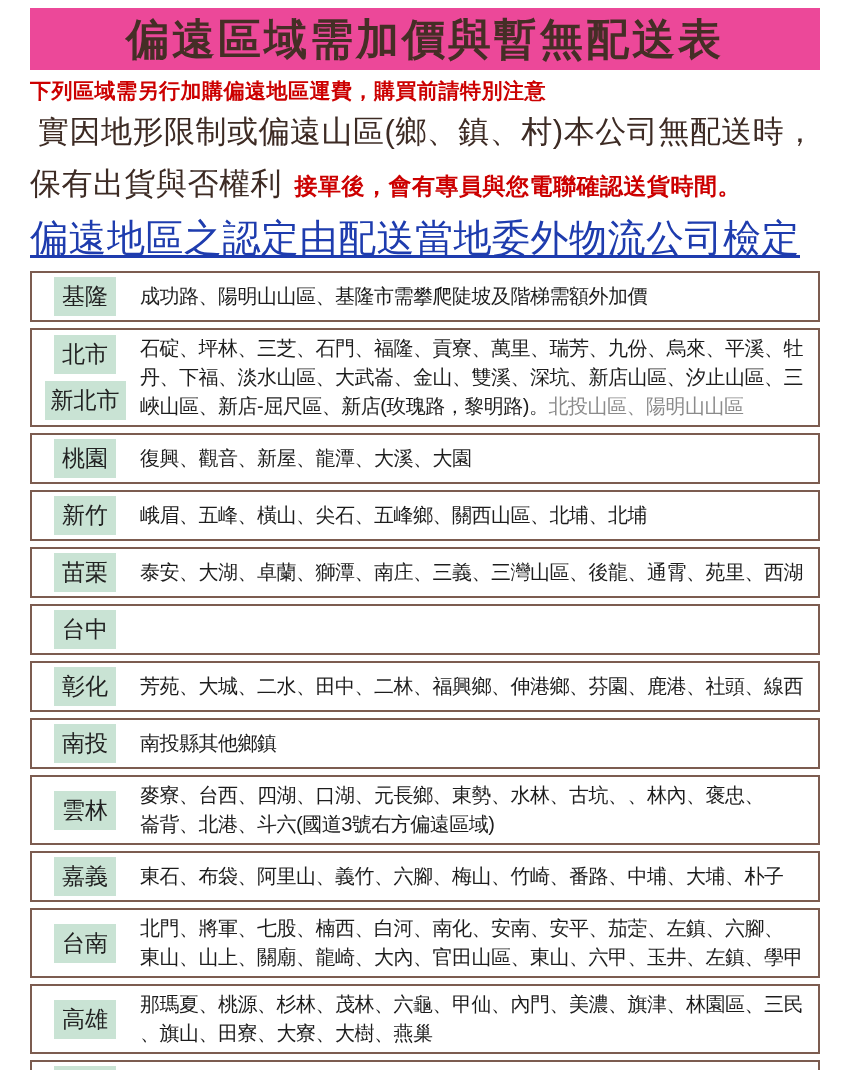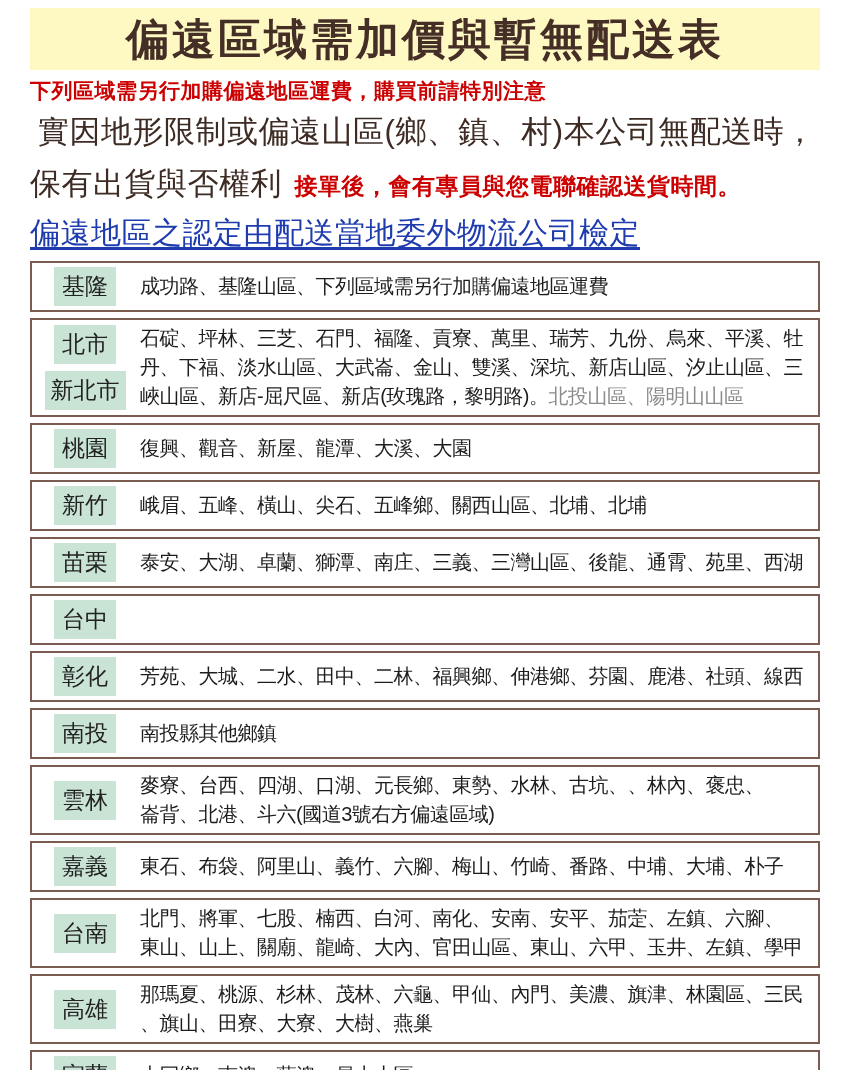--- a/index.html
+++ b/index.html
@@ -10,21 +10,21 @@
     font-family: "Liberation Sans", "DejaVu Sans", sans-serif;
   }
   .page {
     width: 850px;
     height: 1070px;
     box-sizing: border-box;
     padding: 8px 30px 0 30px;
     overflow: hidden;
   }
   .title-bar {
-    background: #fef9c3;
+    background: #ec4899;
     color: #452e26;
     font-size: 43px;
     font-weight: bold;
     text-align: center;
     height: 62px;
     line-height: 62px;
     letter-spacing: 3px;
     width: 100%;
   }
   .notice-red {
@@ -54,21 +54,21 @@
   }
   .policy-line2 .red-note {
     color: #cc0000;
     font-weight: bold;
     font-size: 23px;
     margin-left: 8px;
     letter-spacing: 0.5px;
   }
   .blue-line {
     color: #1e3cae;
-    font-size: 30px;
+    font-size: 38px;
     text-decoration: underline;
     text-underline-offset: 4px;
     margin: 8px 0 7px 0;
     letter-spacing: 0.5px;
   }
   .region-table {
     display: flex;
     flex-direction: column;
   }
   .row {
@@ -128,21 +128,21 @@
   </div>
 
   <div class="blue-line">偏遠地區之認定由配送當地委外物流公司檢定</div>
 
   <div class="region-table" id="region-table">
       <div class="row">
         <div class="labels">
           <div class="label">基隆</div>
         </div>
         <div class="content">
-          <div class="line">成功路、基隆山區、下列區域需另行加購偏遠地區運費</div>
+          <div class="line">成功路、陽明山山區、基隆市需攀爬陡坡及階梯需額外加價</div>
         </div>
       </div>
       <div class="row">
         <div class="labels">
           <div class="label">北市</div>
           <div class="label">新北市</div>
         </div>
         <div class="content">
           <div class="line">石碇、坪林、三芝、石門、福隆、貢寮、萬里、瑞芳、九份、烏來、平溪、牡丹、下福、淡水山區、大武崙、金山、雙溪、深坑、新店山區、汐止山區、三峽山區、新店-屈尺區、新店(玫瑰路，黎明路)。<span class="gray">北投山區、陽明山山區</span></div>
         </div>

